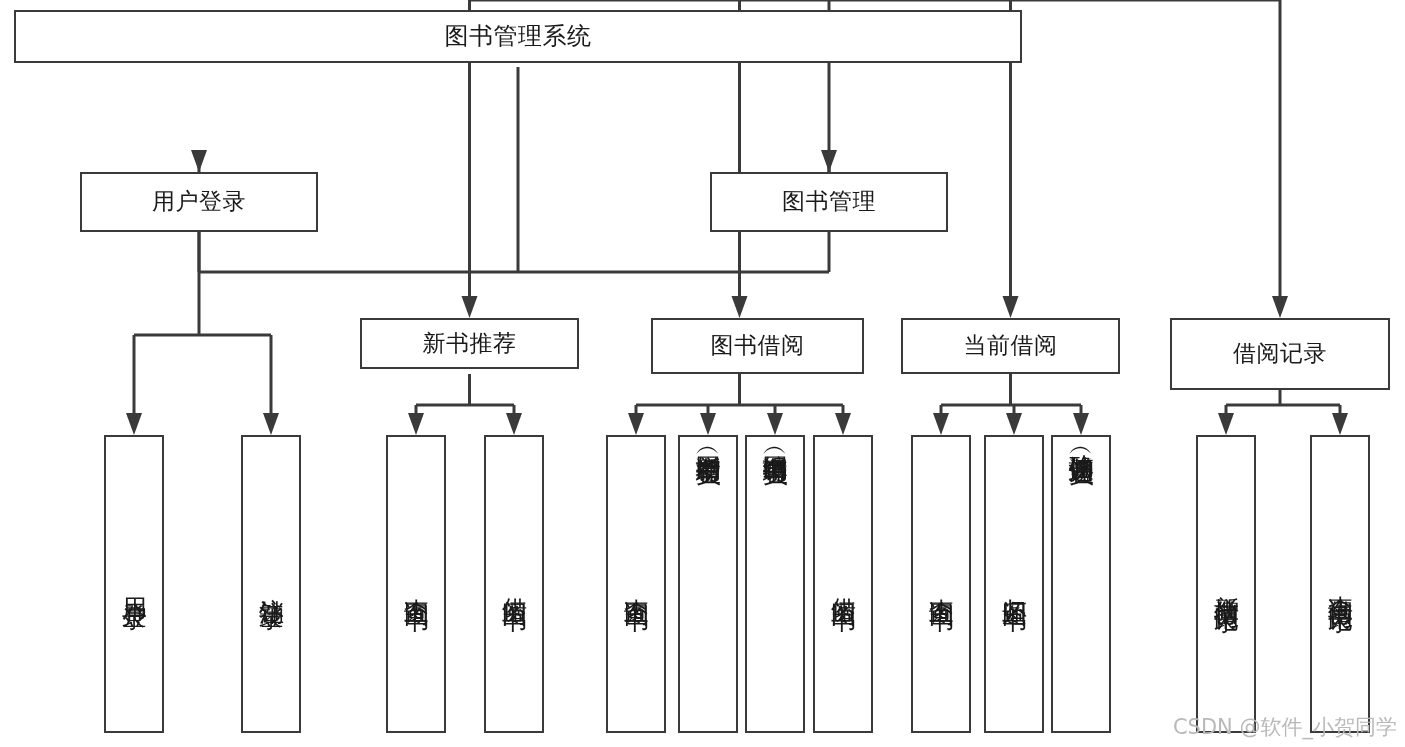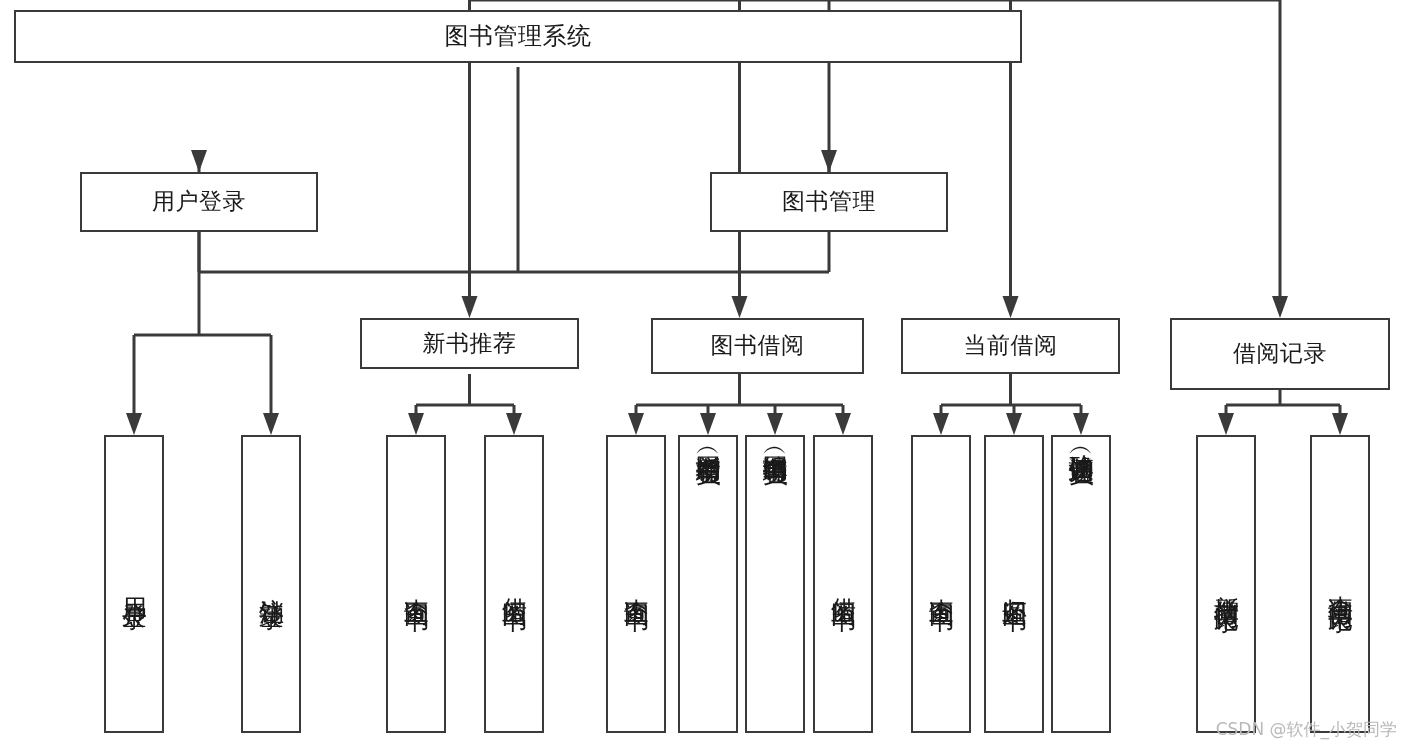--- a/index.html
+++ b/index.html
@@ -69,21 +69,21 @@
   }
   .node.v.top-anchored .label {
     margin-top: -2px;
     line-height: 1.18;
     letter-spacing: 1px;
   }
   .watermark {
     position: absolute;
     right: 8px;
     bottom: 6px;
-    font-size: 17px;
+    font-size: 21px;
     color: #b9b9b9;
     z-index: 5;
     white-space: nowrap;
     user-select: none;
   }
 </style>
 </head>
 <body>
 
 <div id="canvas">

